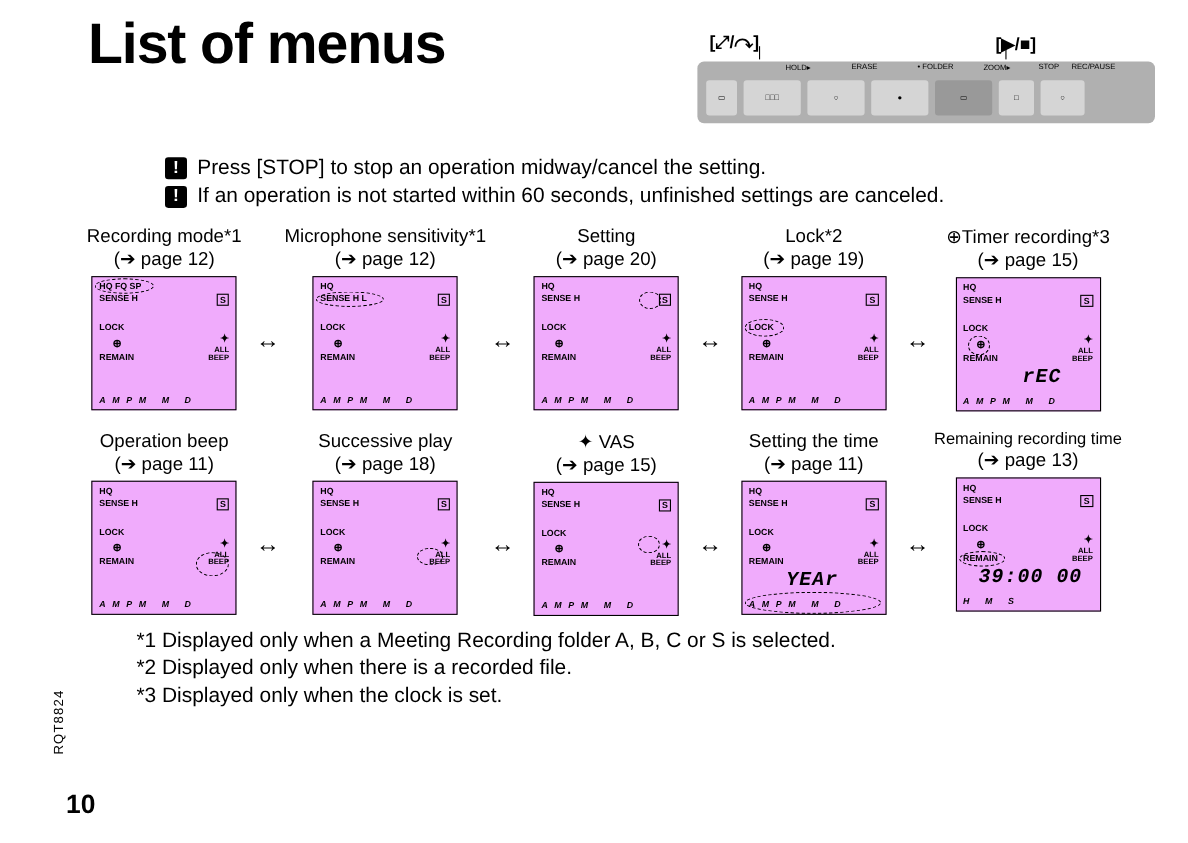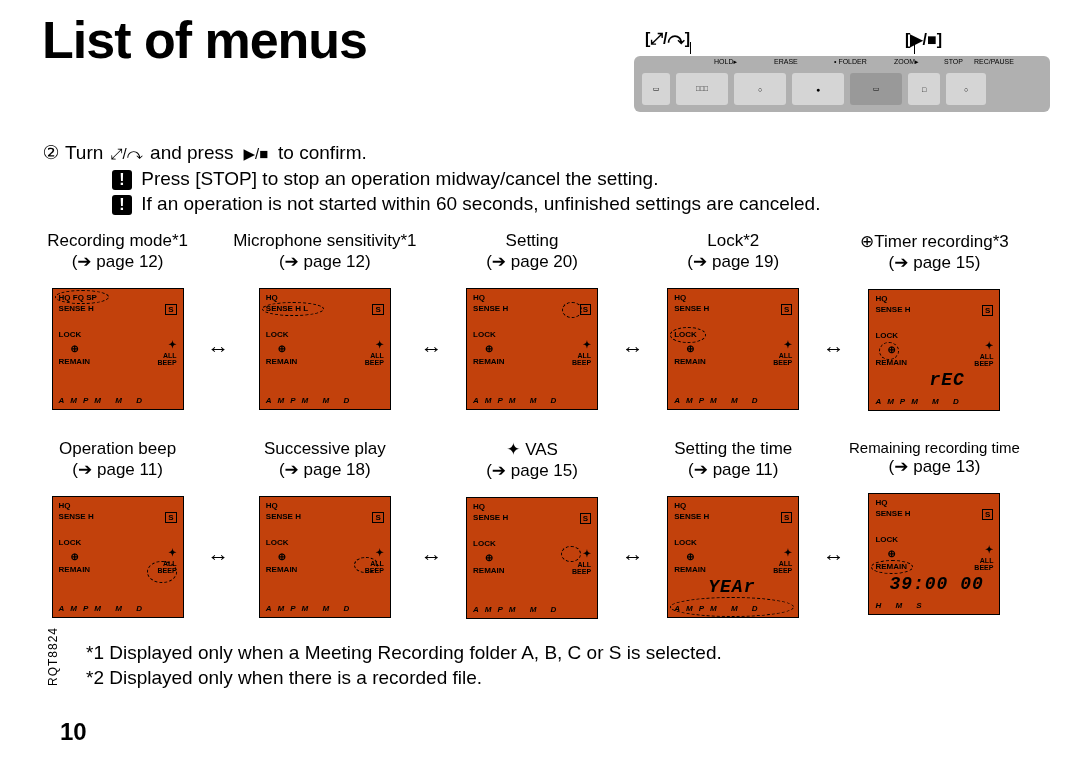--- a/index.html
+++ b/index.html
@@ -7,21 +7,21 @@
     padding: 0;
     font-family: Arial, Helvetica, sans-serif;
     background: #fff;
     color: #000;
     width: 1080px;
     height: 766px;
     position: relative;
     overflow: hidden;
   }
   .page {
-    padding: 10px 60px 0 42px;
+    padding: 10px 60px 0 80px;
   }
   .title {
     font-size: 52px;
     font-weight: bold;
     margin: 0 0 10px 0;
     letter-spacing: -1px;
   }
   .device {
     position: absolute;
     top: 56px;
@@ -147,23 +147,23 @@
   }
   .menu-page::before {
     content: '(➔ ';
   }
   .menu-page::after {
     content: ')';
   }
   .lcd {
     width: 130px;
     height: 120px;
-    background: #c2410c;
+    background: #f0abfc;
     border: 1px solid #000;
-    margin: 16px auto;
+    margin: 5px auto;
     position: relative;
     font-family: Arial, sans-serif;
   }
   .lcd .row {
     position: absolute;
     font-size: 8px;
     font-weight: bold;
     color: #000;
     white-space: nowrap;
   }
@@ -234,28 +234,20 @@
     <div class="btn" style="width:28px;margin-top:10px;">▭</div>
     <div class="btn" style="width:52px;margin-top:10px;">⎕⎕⎕</div>
     <div class="btn" style="width:52px;margin-top:10px;">○</div>
     <div class="btn" style="width:52px;margin-top:10px;">●</div>
     <div class="btn" style="width:52px;margin-top:10px;background:#999;">▭</div>
     <div class="btn" style="width:32px;margin-top:10px;">□</div>
     <div class="btn" style="width:40px;margin-top:10px;">○</div>
   </div>
 
   <div class="instructions">
-    <div>
-      <span class="circled">②</span>
-      <span>Turn</span>
-      <span class="keycap">⤢/↷</span>
-      <span>and press</span>
-      <span class="keycap">▶/■</span>
-      <span>to confirm.</span>
-    </div>
     <div class="indented">
       <span class="exclaim">!</span>
       <span>Press [STOP] to stop an operation midway/cancel the setting.</span>
     </div>
     <div class="indented">
       <span class="exclaim">!</span>
       <span>If an operation is not started within 60 seconds, unfinished settings are canceled.</span>
     </div>
   </div>
 
@@ -429,17 +421,18 @@
           <div class="row r7">H     M     S</div>
           <div class="big" style="top: 80px; left: 20px;">39:00 00</div>
           <div class="dashed-circle" style="top: 66px; left: 2px; width: 40px; height: 12px;"></div>
         </div>
       </div>
     </div>
 
   <div class="footnotes">
     <div>*1 Displayed only when a Meeting Recording folder A, B, C or S is selected.</div>
     <div>*2 Displayed only when there is a recorded file.</div>
+    <div>*3 Displayed only when the clock is set.</div>
   </div>
 </div>
 
 <div class="side-code">RQT8824</div>
 <div class="page-num">10</div>
 
 </body></html>

